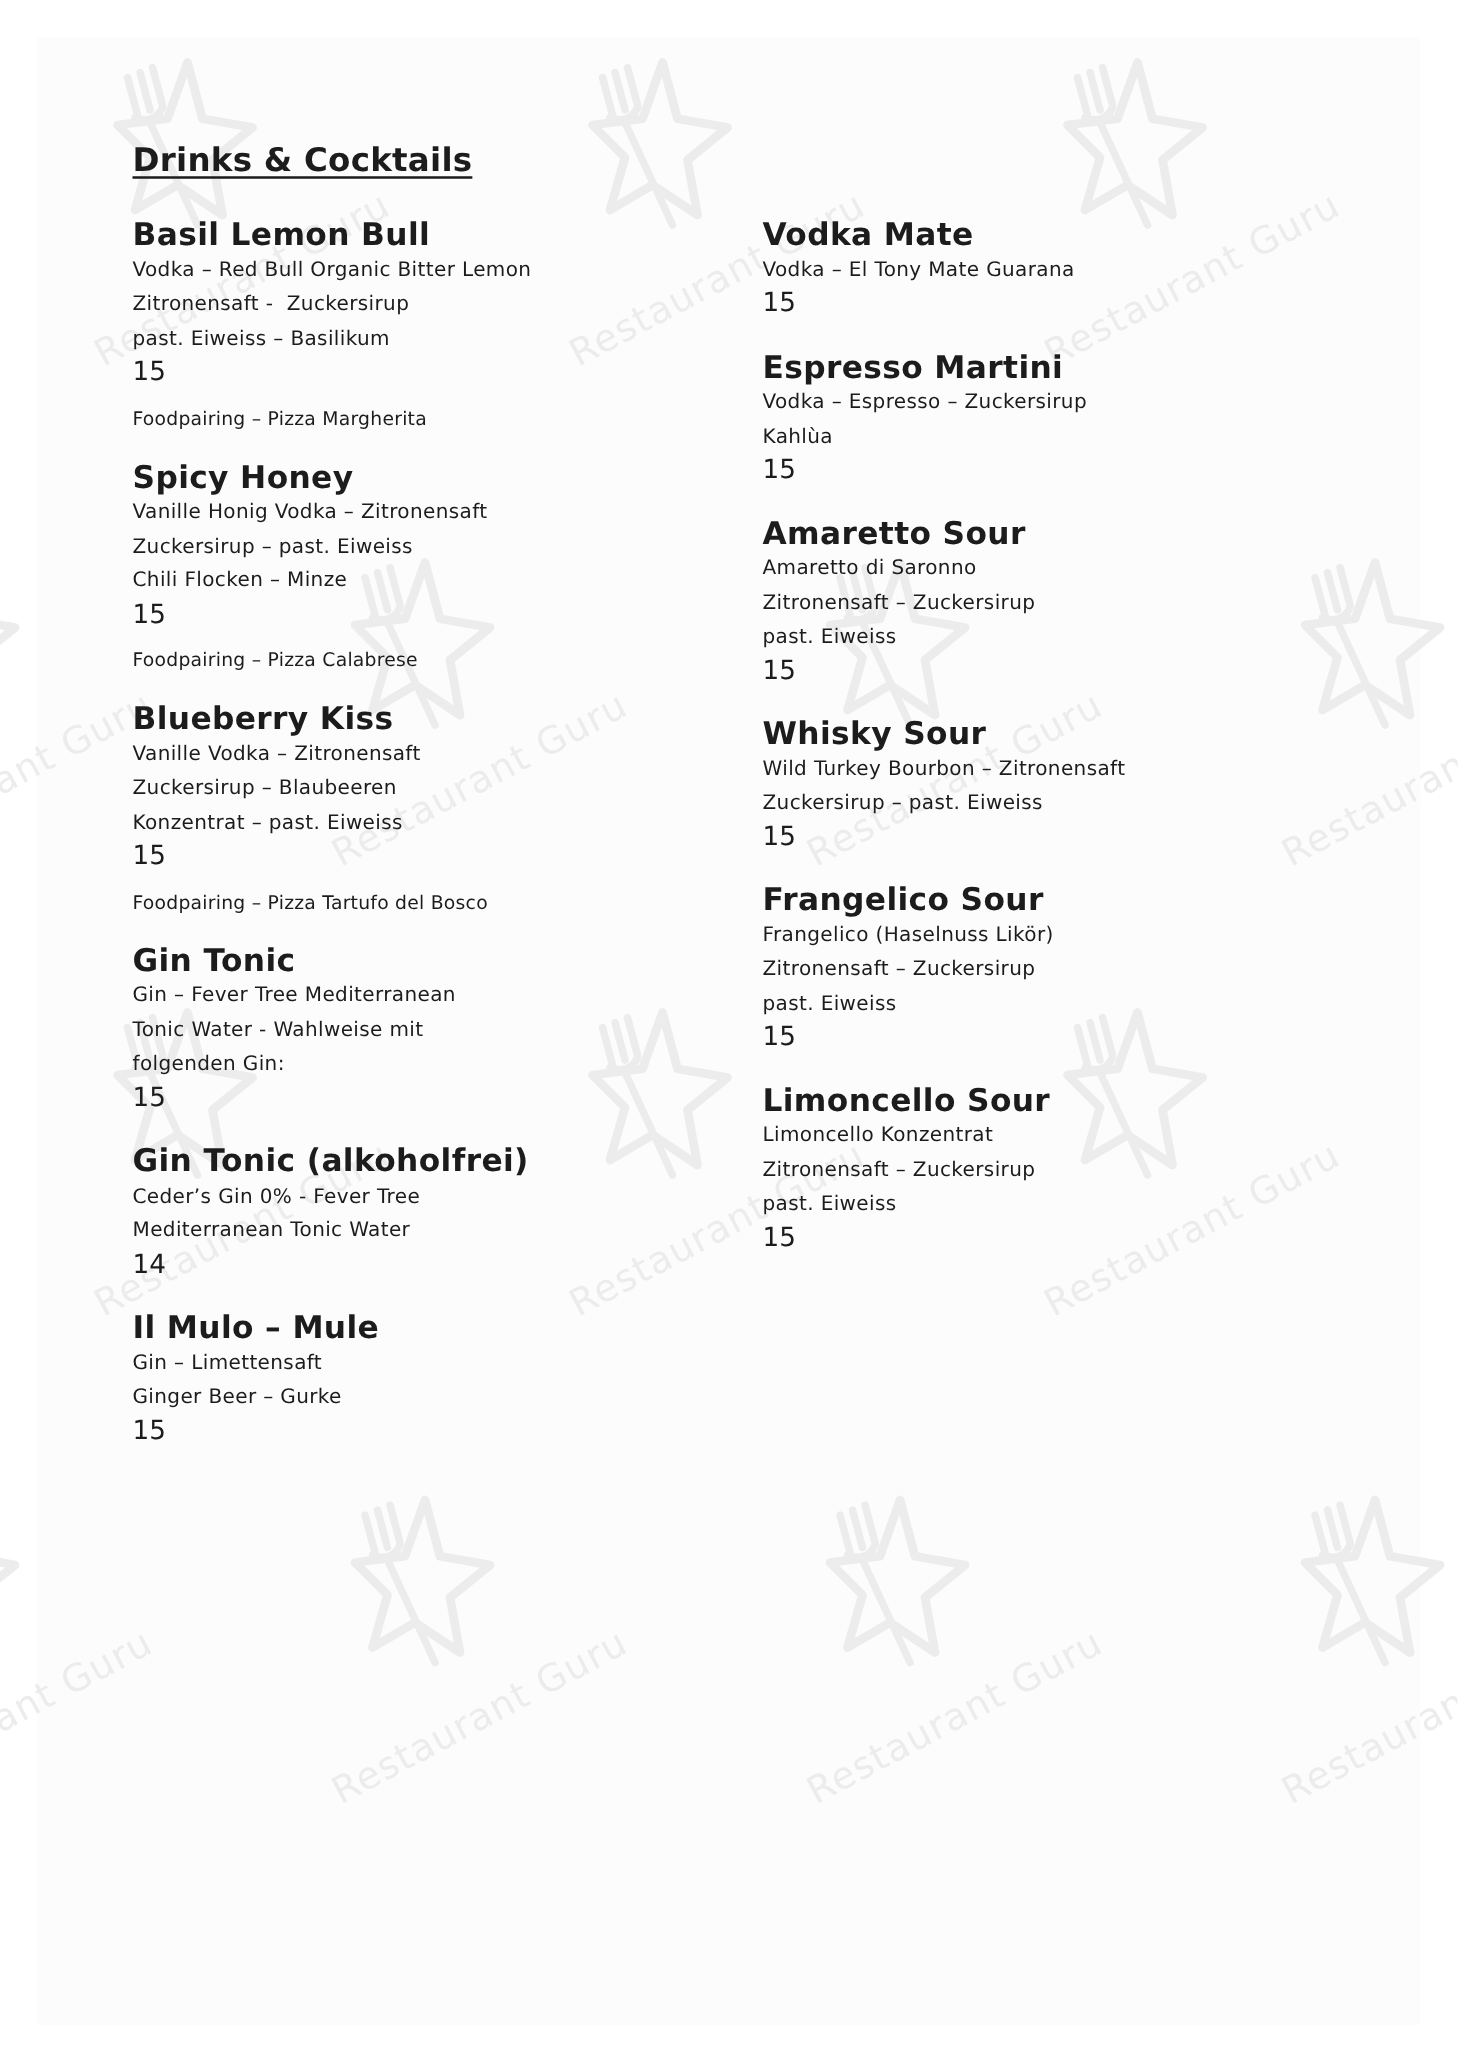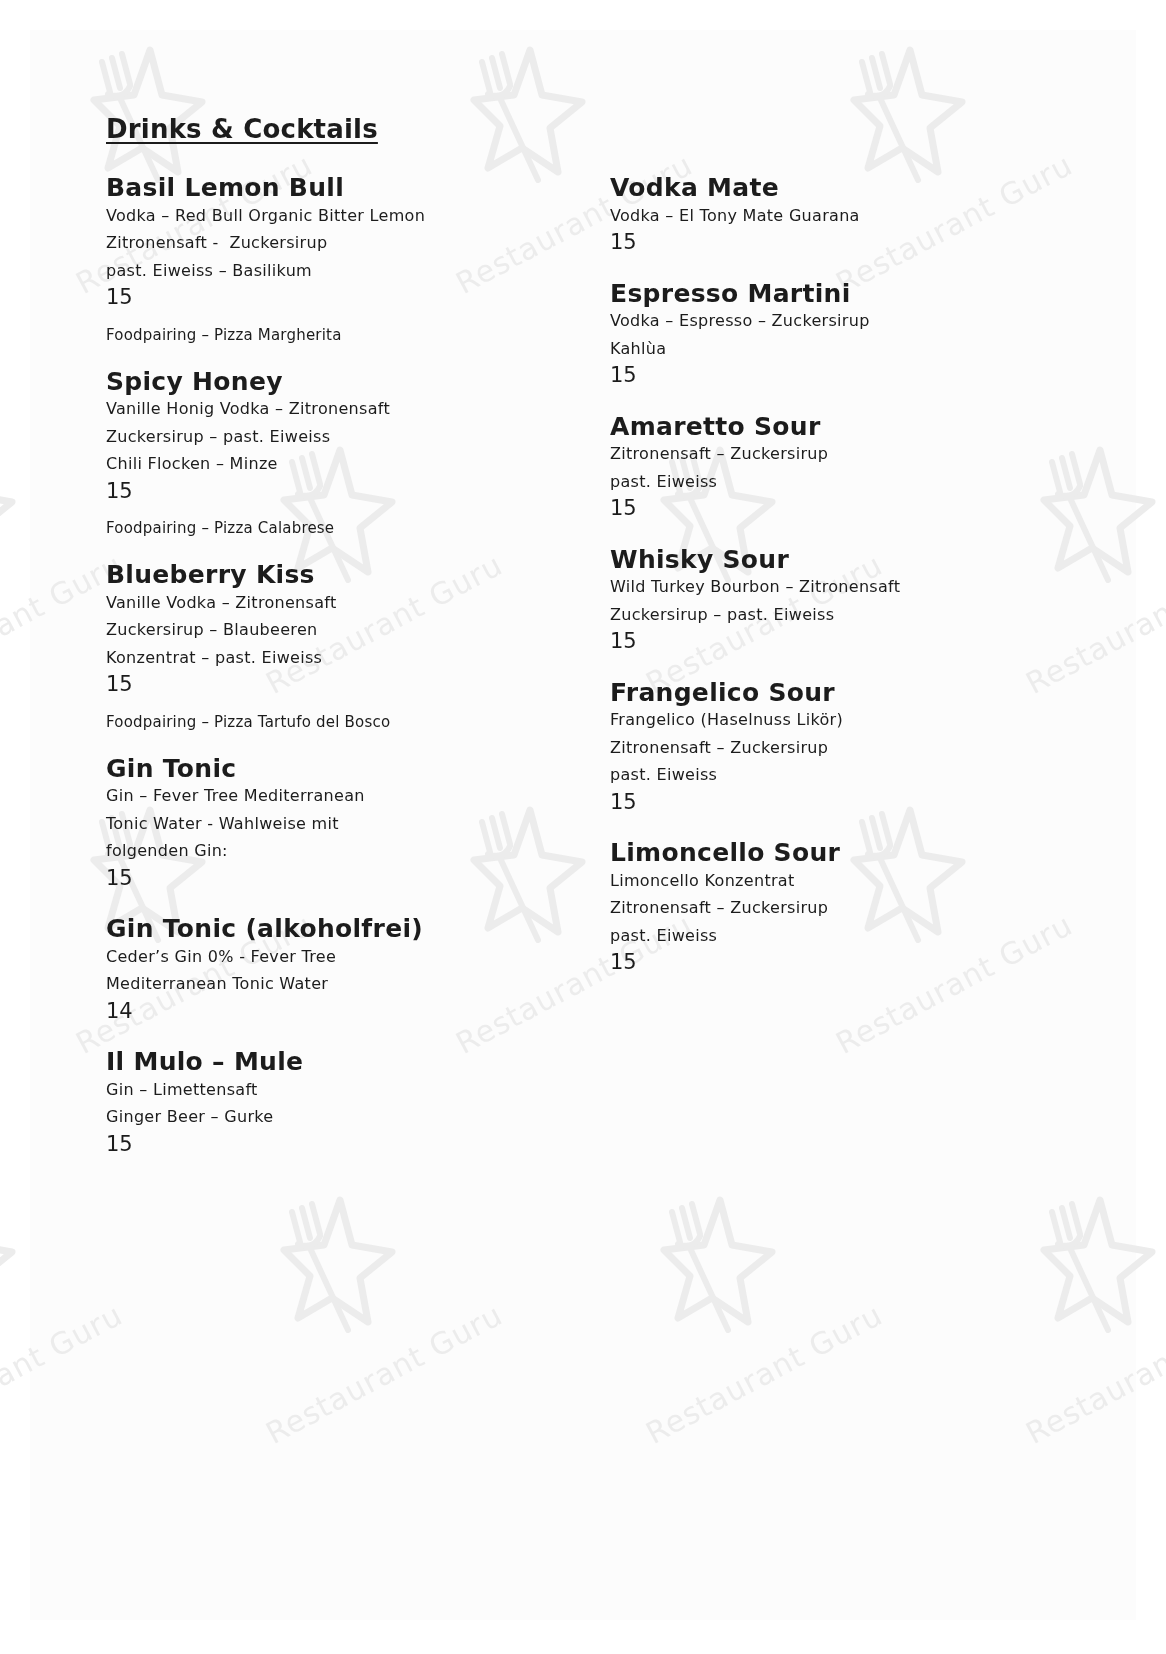--- a/index.html
+++ b/index.html
@@ -253,20 +253,21 @@
       <div class="item-price">15</div>
     </div>
     <div class="item">
       <div class="item-name">Espresso Martini</div>
       <div class="item-desc">Vodka – Espresso – Zuckersirup</div>
       <div class="item-desc">Kahlùa</div>
       <div class="item-price">15</div>
     </div>
     <div class="item">
       <div class="item-name">Amaretto Sour</div>
+      <div class="item-desc">Amaretto di Saronno</div>
       <div class="item-desc">Zitronensaft – Zuckersirup</div>
       <div class="item-desc">past. Eiweiss</div>
       <div class="item-price">15</div>
     </div>
     <div class="item">
       <div class="item-name">Whisky Sour</div>
       <div class="item-desc">Wild Turkey Bourbon – Zitronensaft</div>
       <div class="item-desc">Zuckersirup – past. Eiweiss</div>
       <div class="item-price">15</div>
     </div>

